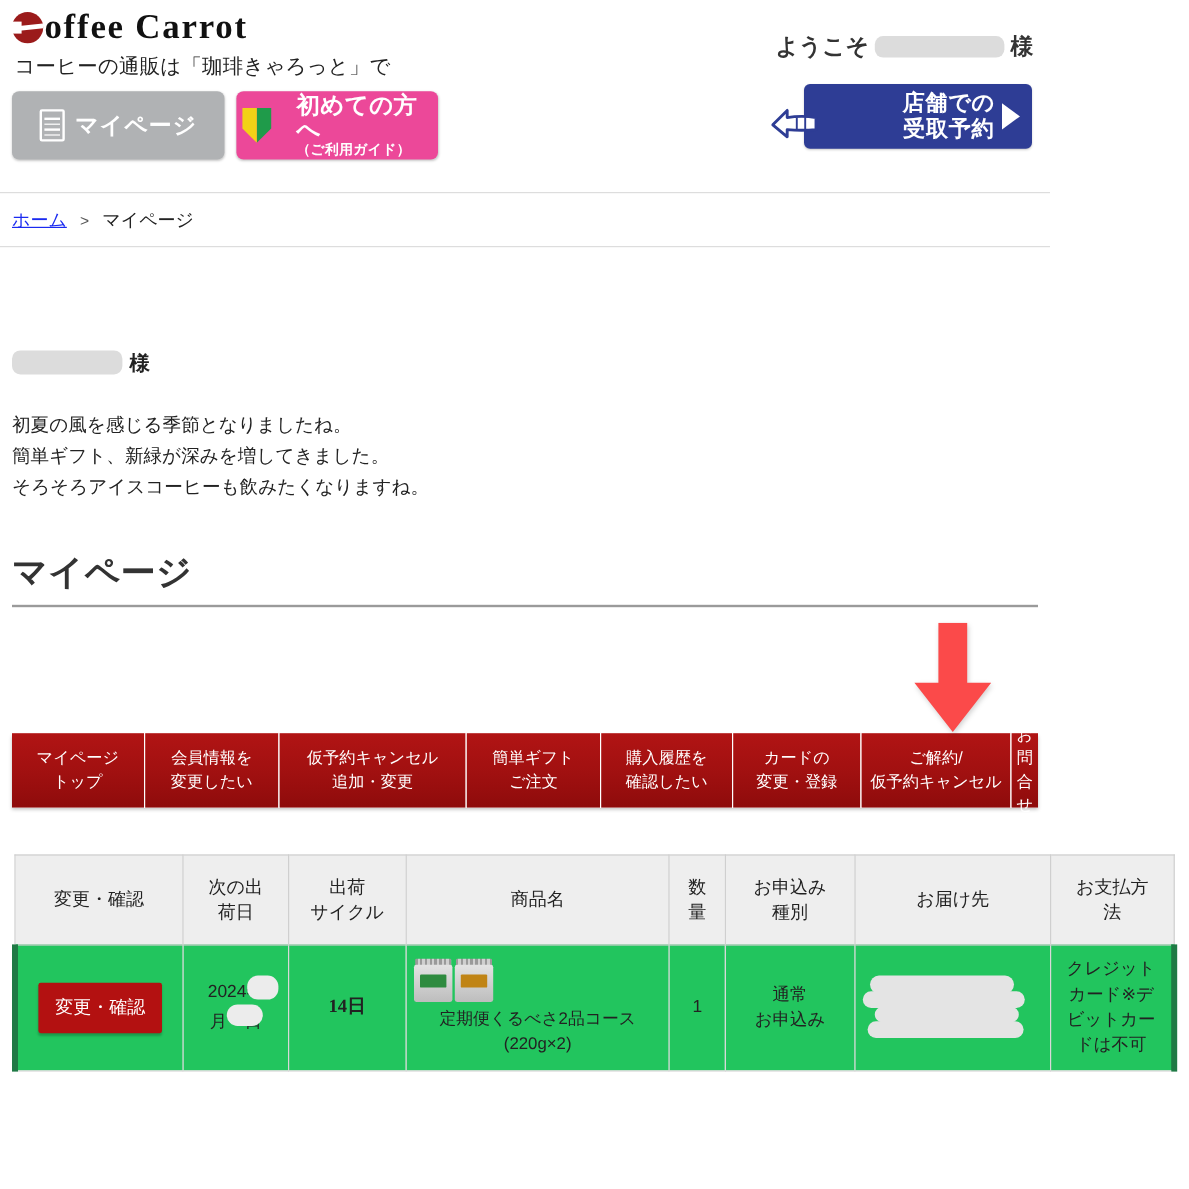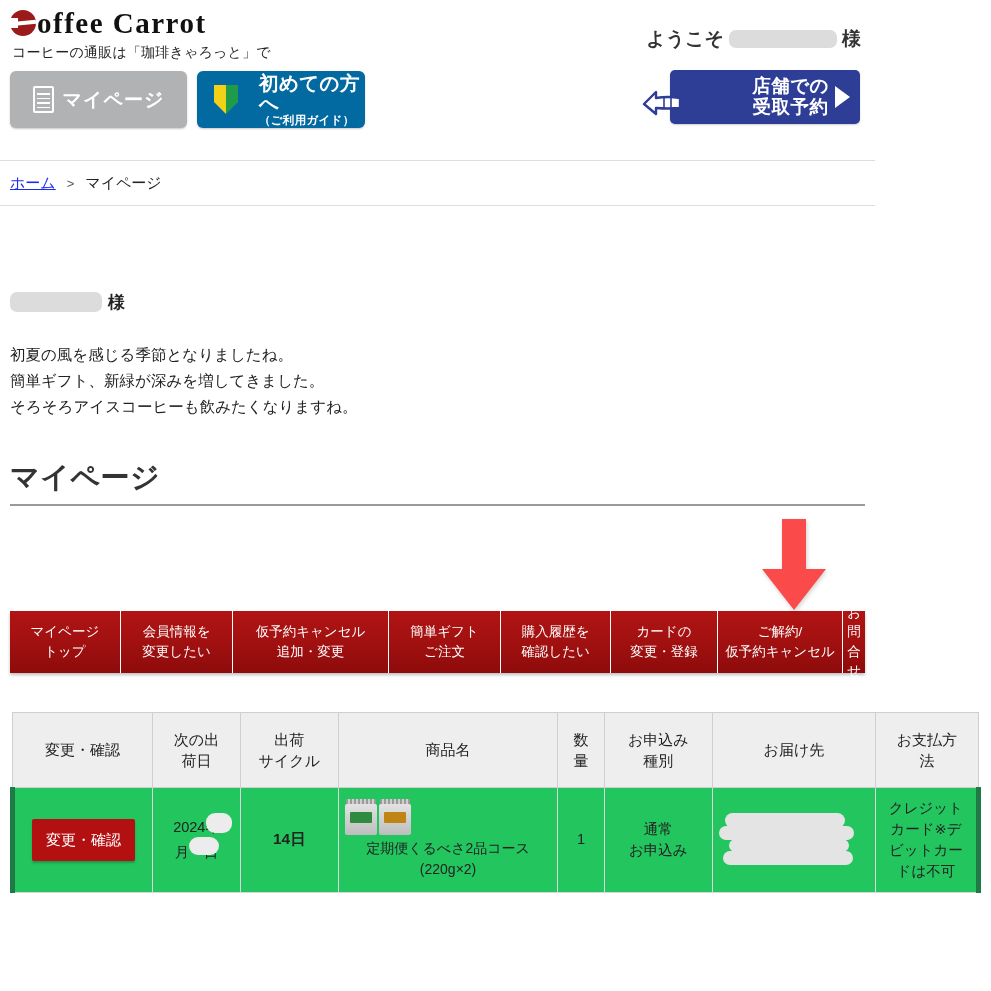--- a/index.html
+++ b/index.html
@@ -30,30 +30,30 @@
   }
   .bean-icon .notch {
     position: absolute; left: -4px; top: 30%; width: 12px; height: 40%;
     background: #ffffff;
   }
   .logo-text {
     font-family: "Liberation Serif", "DejaVu Serif", serif;
     font-size: 29px; font-weight: bold; letter-spacing: 1.5px;
     color: #111111; line-height: 1;
   }
-  .tagline { font-size: 14px; color: #222; margin: 4px 0 0 2px; letter-spacing: .2px;}
+  .tagline { font-size: 17px; color: #222; margin: 4px 0 0 2px; letter-spacing: .2px;}
 
   .hbtns { display: flex; gap: 10px; margin-top: 9px; }
   .hbtn {
     display: flex; align-items: center; justify-content: center;
     border-radius: 6px; color: #ffffff; cursor: pointer;
     box-shadow: 0 1px 2px rgba(0,0,0,.22);
   }
   .hbtn-mypage { background: #b0b2b4; width: 177px; height: 57px; gap: 9px; }
-  .hbtn-guide  { background: #0369a1; width: 168px; height: 57px; gap: 20px; padding-left: 16px;}
+  .hbtn-guide  { background: #ec4899; width: 168px; height: 57px; gap: 20px; padding-left: 4px;}
   .doc-icon { width: 21px; height: 27px; position: relative; }
   .doc-icon .body {
     position: absolute; inset: 0; border: 2px solid #fff; border-radius: 2px;
   }
   .doc-icon .ln {
     position: absolute; left: 4px; right: 4px; height: 1.6px; background: #fff;
   }
   .doc-icon .l1 { top: 7px; } .doc-icon .l2 { top: 11.5px; }
   .doc-icon .l3 { top: 16px; } .doc-icon .l4 { top: 20.5px; }
   .mypage-label { font-size: 19px; font-weight: bold; letter-spacing: 1px; }
@@ -165,21 +165,21 @@
   }
   .ship-date { line-height: 1.7; position: relative; display:inline-block;}
   .ship-date .blob1 {
     position:absolute; right:-12px; top:-2px; width:26px; height:20px;
     background:#ececec; border-radius:9px;
   }
   .ship-date .blob2 {
     position:absolute; left:16px; top:22px; width:30px; height:18px;
     background:#ececec; border-radius:9px;
   }
-  .cycle { font-weight: bold; font-size: 15.5px; }
+  .cycle { font-weight: bold; font-size: 15.5px; font-family: Liberation Serif, serif; }
   .prod-cell { text-align: left; padding-left: 6px; }
   .prod-thumbs { display: flex; gap: 2px; margin-bottom: 3px; }
   .bag { width: 32px; height: 36px; position: relative; }
   .bag .top {
     position: absolute; top: 0; left: 1px; right: 1px; height: 6px;
     background: repeating-linear-gradient(90deg,#9a9a9a 0 2px,#cfcfcf 2px 4px);
     border-radius: 1px;
   }
   .bag .body2 {
     position: absolute; top: 5px; left: 0; right: 0; bottom: 0;

